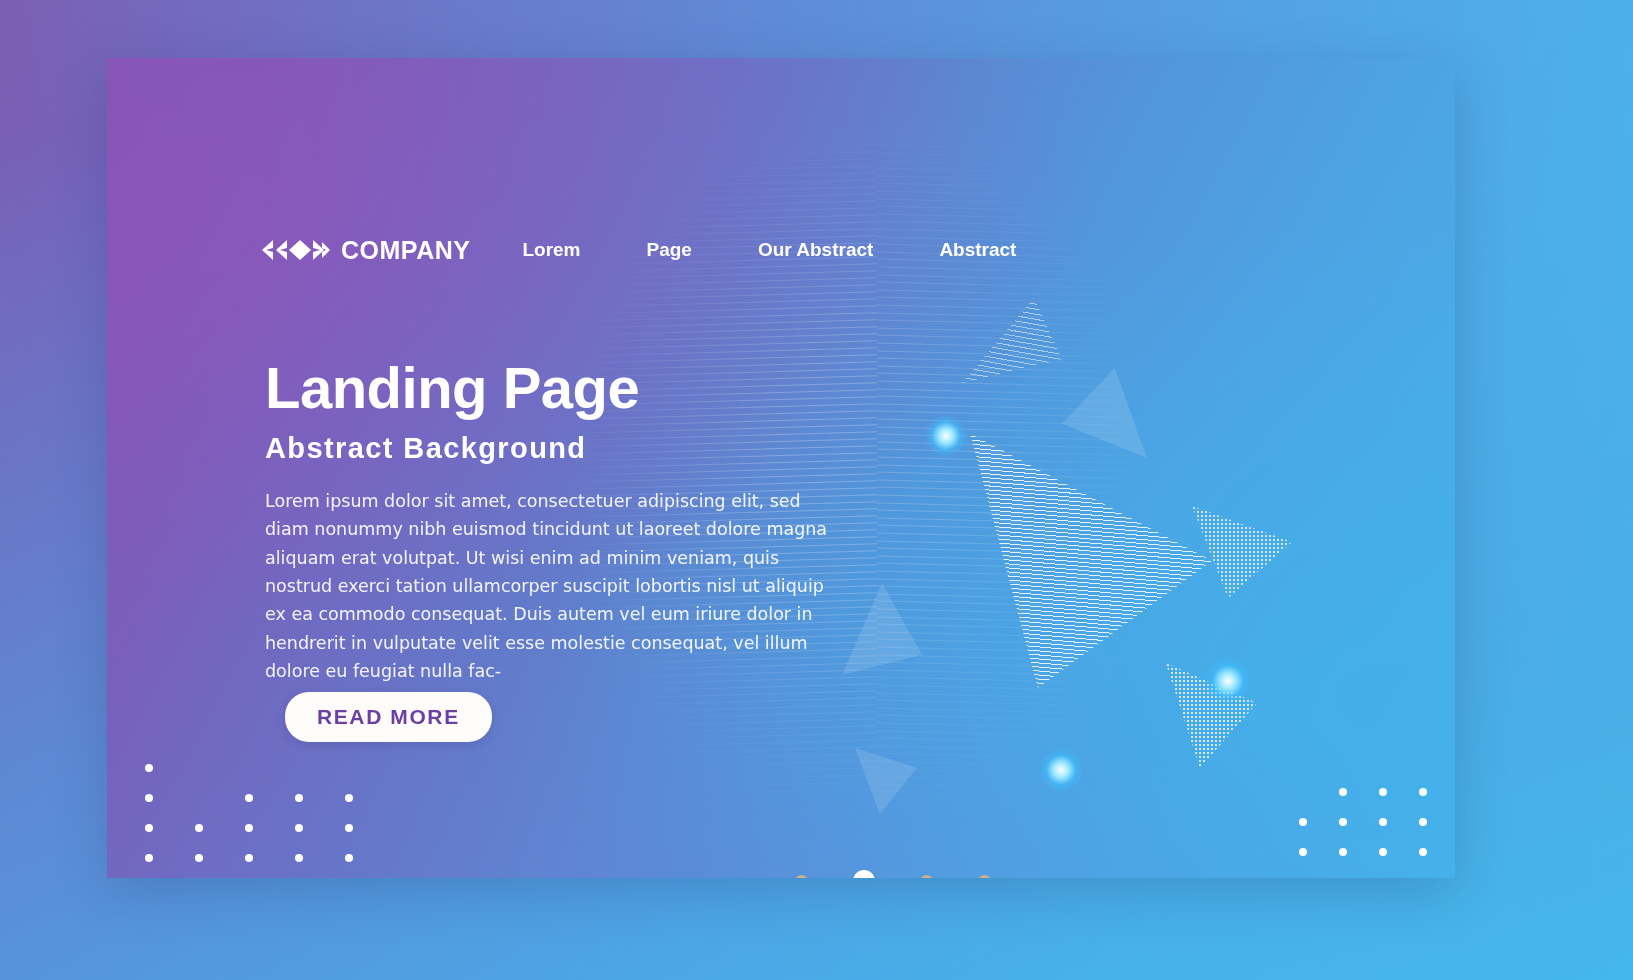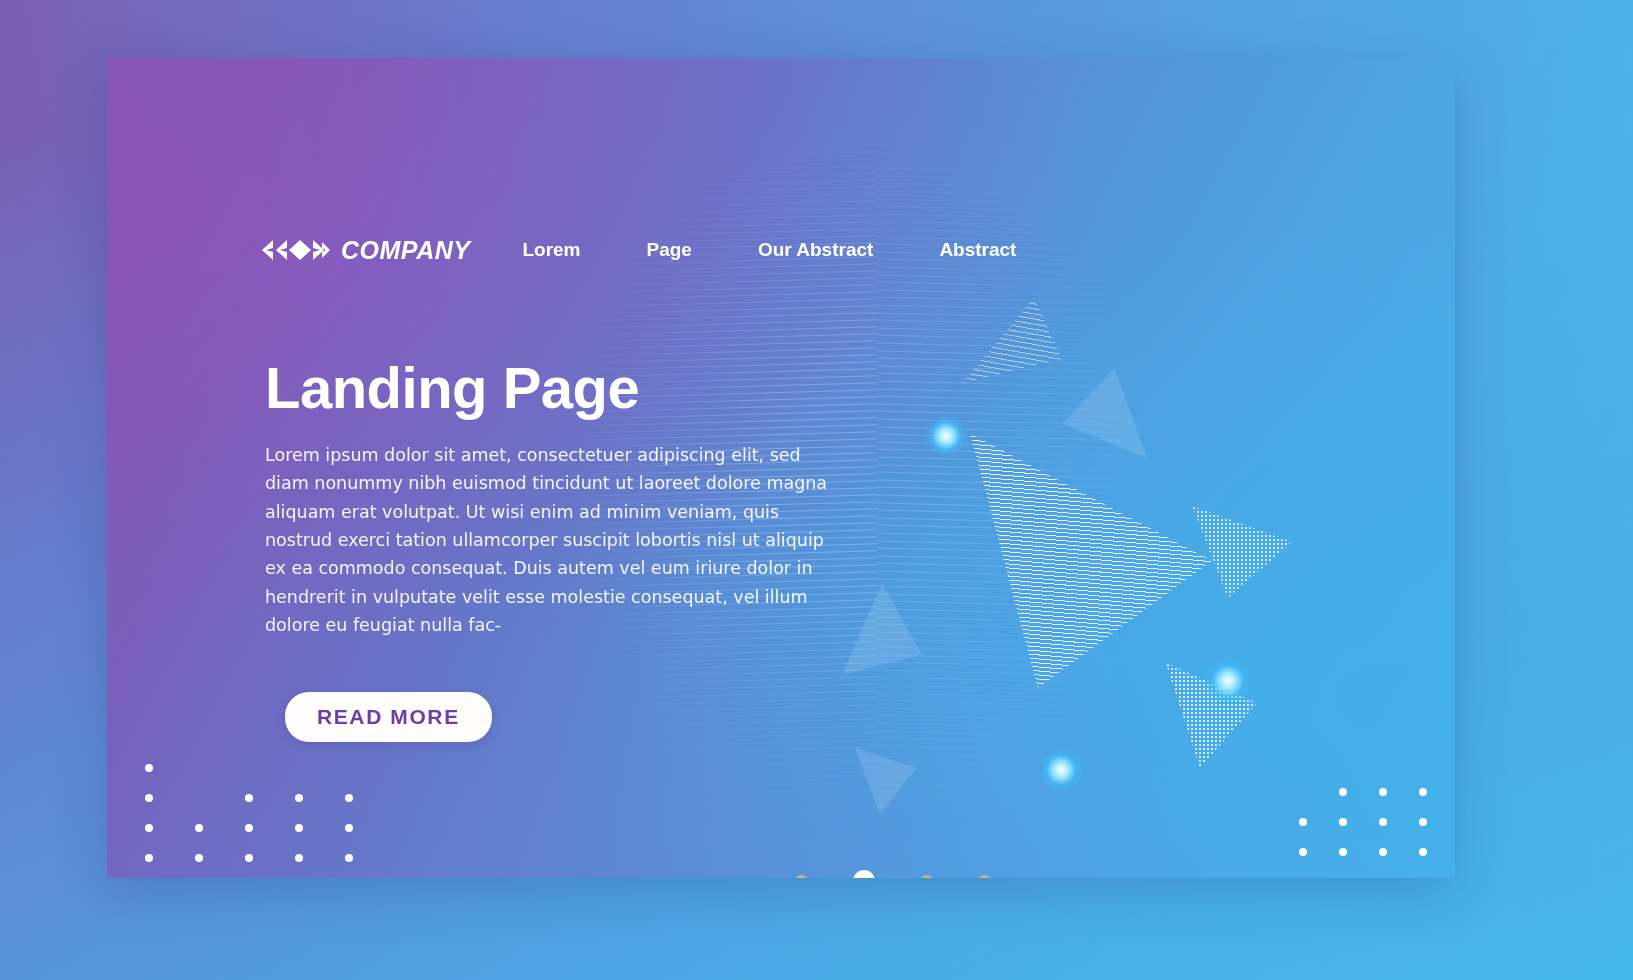--- a/index.html
+++ b/index.html
@@ -87,21 +87,21 @@
   .dotgrid{ position:absolute; display:grid; pointer-events:none; }
   .dotgrid span{ width:8px; height:8px; border-radius:50%; background:#ffffff; }
   .dotgrid span.off{ background:transparent; }
 
   
   #navbar{
     position:absolute; left:155px; top:172px;
     width:1225px; height:40px;
     display:flex; align-items:center;
   }
-  #brand{ display:flex; align-items:center; gap:11px; margin-right:52px;font-style:italic; }
+  #brand{ display:flex; align-items:center; gap:11px; margin-right:52px; }
   #brand-mark{ display:block; }
   #brand-name{
     color:#ffffff; font-size:25px; font-weight:bold; letter-spacing:.5px;
   }
   .navlink{
     color:#ffffff; font-size:19px; font-weight:bold;
     text-decoration:none; white-space:nowrap;
   }
   #nav-items{ display:flex; align-items:center; gap:66px; }
   #nav-actions{ margin-left:auto; display:flex; align-items:center; gap:28px; }
@@ -444,20 +444,21 @@
       <a class="navlink" href="#">Lorem</a>
       <a class="navlink" href="#">Page</a>
       <a class="navlink" href="#">Our Abstract</a>
       <a class="navlink" href="#">Abstract</a>
     </div>
 
   </div>
 
   <div id="hero">
     <h1 id="hero-title">Landing Page</h1>
+    <h2 id="hero-subtitle">Abstract Background</h2>
     <p id="hero-body">Lorem ipsum dolor sit amet, consectetuer adipiscing elit, sed diam nonummy nibh euismod tincidunt ut laoreet dolore magna aliquam erat volutpat. Ut wisi enim ad minim veniam, quis nostrud exerci tation ullamcorper suscipit lobortis nisl ut aliquip ex ea commodo consequat. Duis autem vel eum iriure dolor in hendrerit in vulputate velit esse molestie consequat, vel illum dolore eu feugiat nulla fac-</p>
   </div>
 
   <button id="btn-readmore">READ MORE</button>
 
   <div id="carousel">
       <button class="cdot"></button>
       <button class="cdot active"></button>
       <button class="cdot"></button>
       <button class="cdot"></button>

